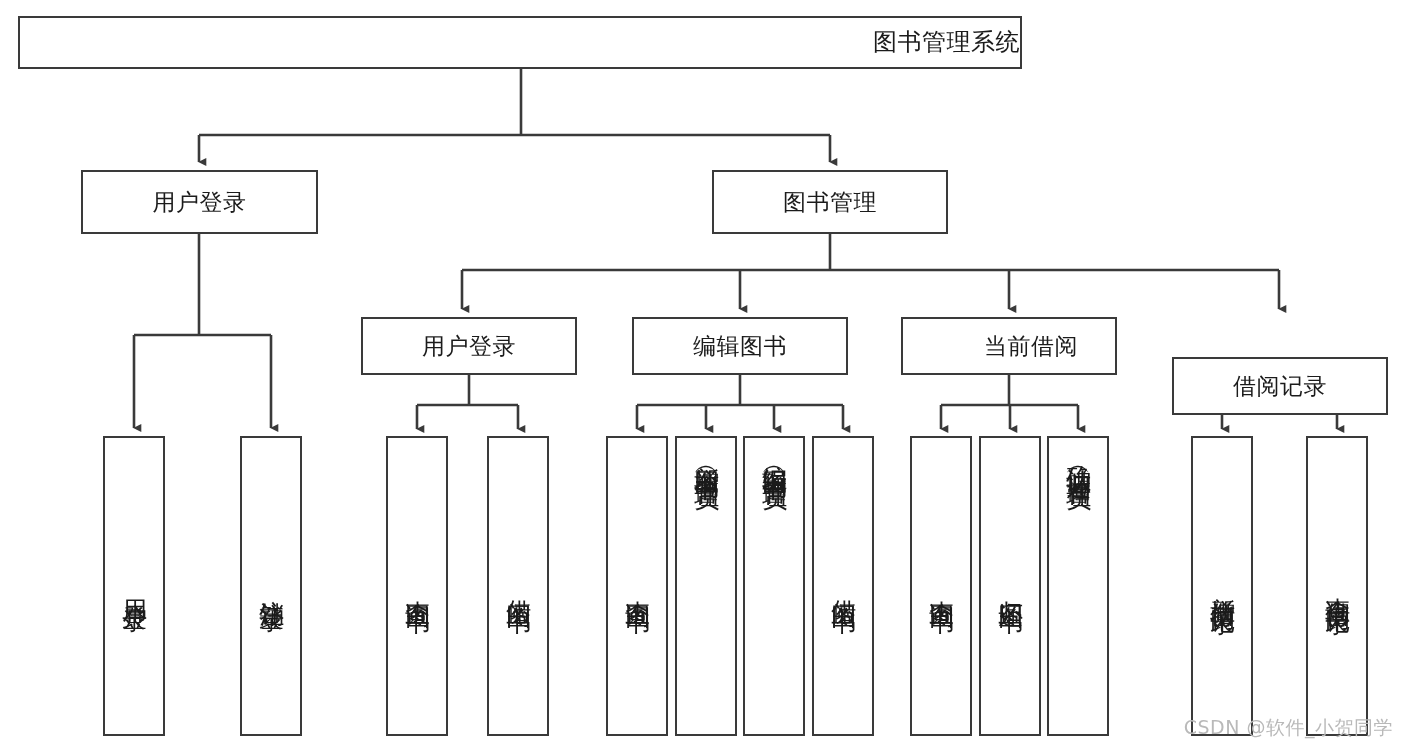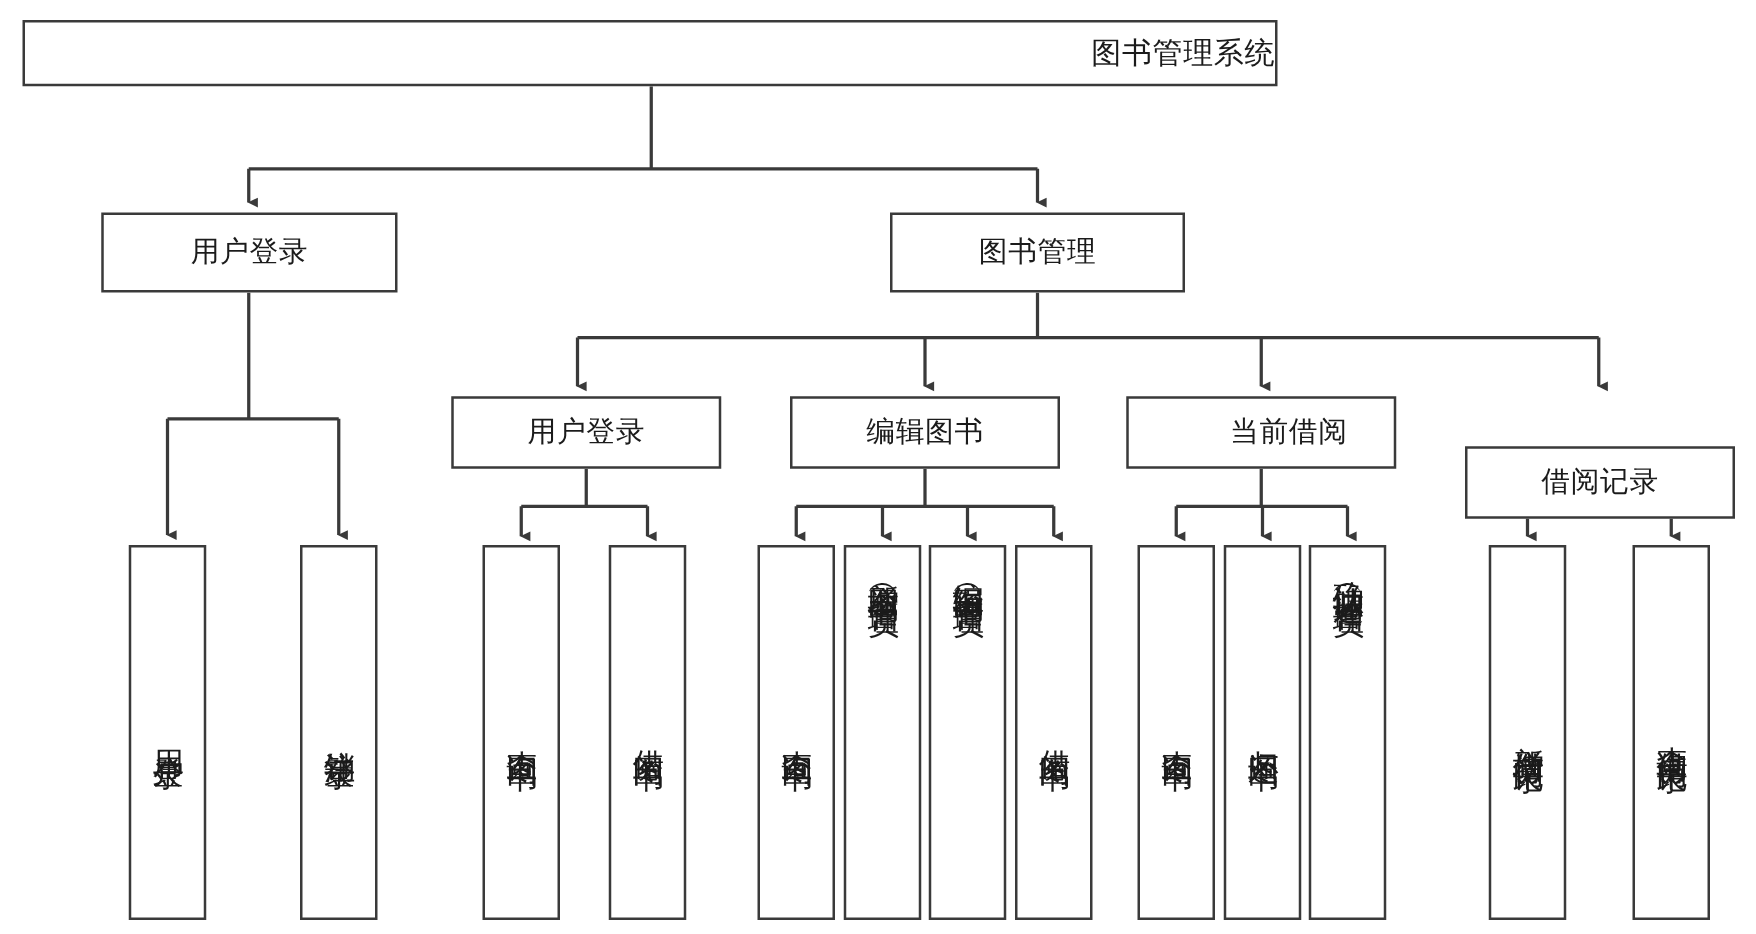--- a/index.html
+++ b/index.html
@@ -206,14 +206,15 @@
   </div>
 
   <div class="node vert center-text" style="left:1191px; top:436px; width:62px; height:300px;">
     <span class="node-label">新增借阅记录</span>
   </div>
 
   <div class="node vert center-text" style="left:1306px; top:436px; width:62px; height:300px;">
     <span class="node-label">查询借阅记录</span>
   </div>
 
+  <div id="watermark">CSDN @软件_小贺同学</div>
 
 </div>
 
 </body></html>

